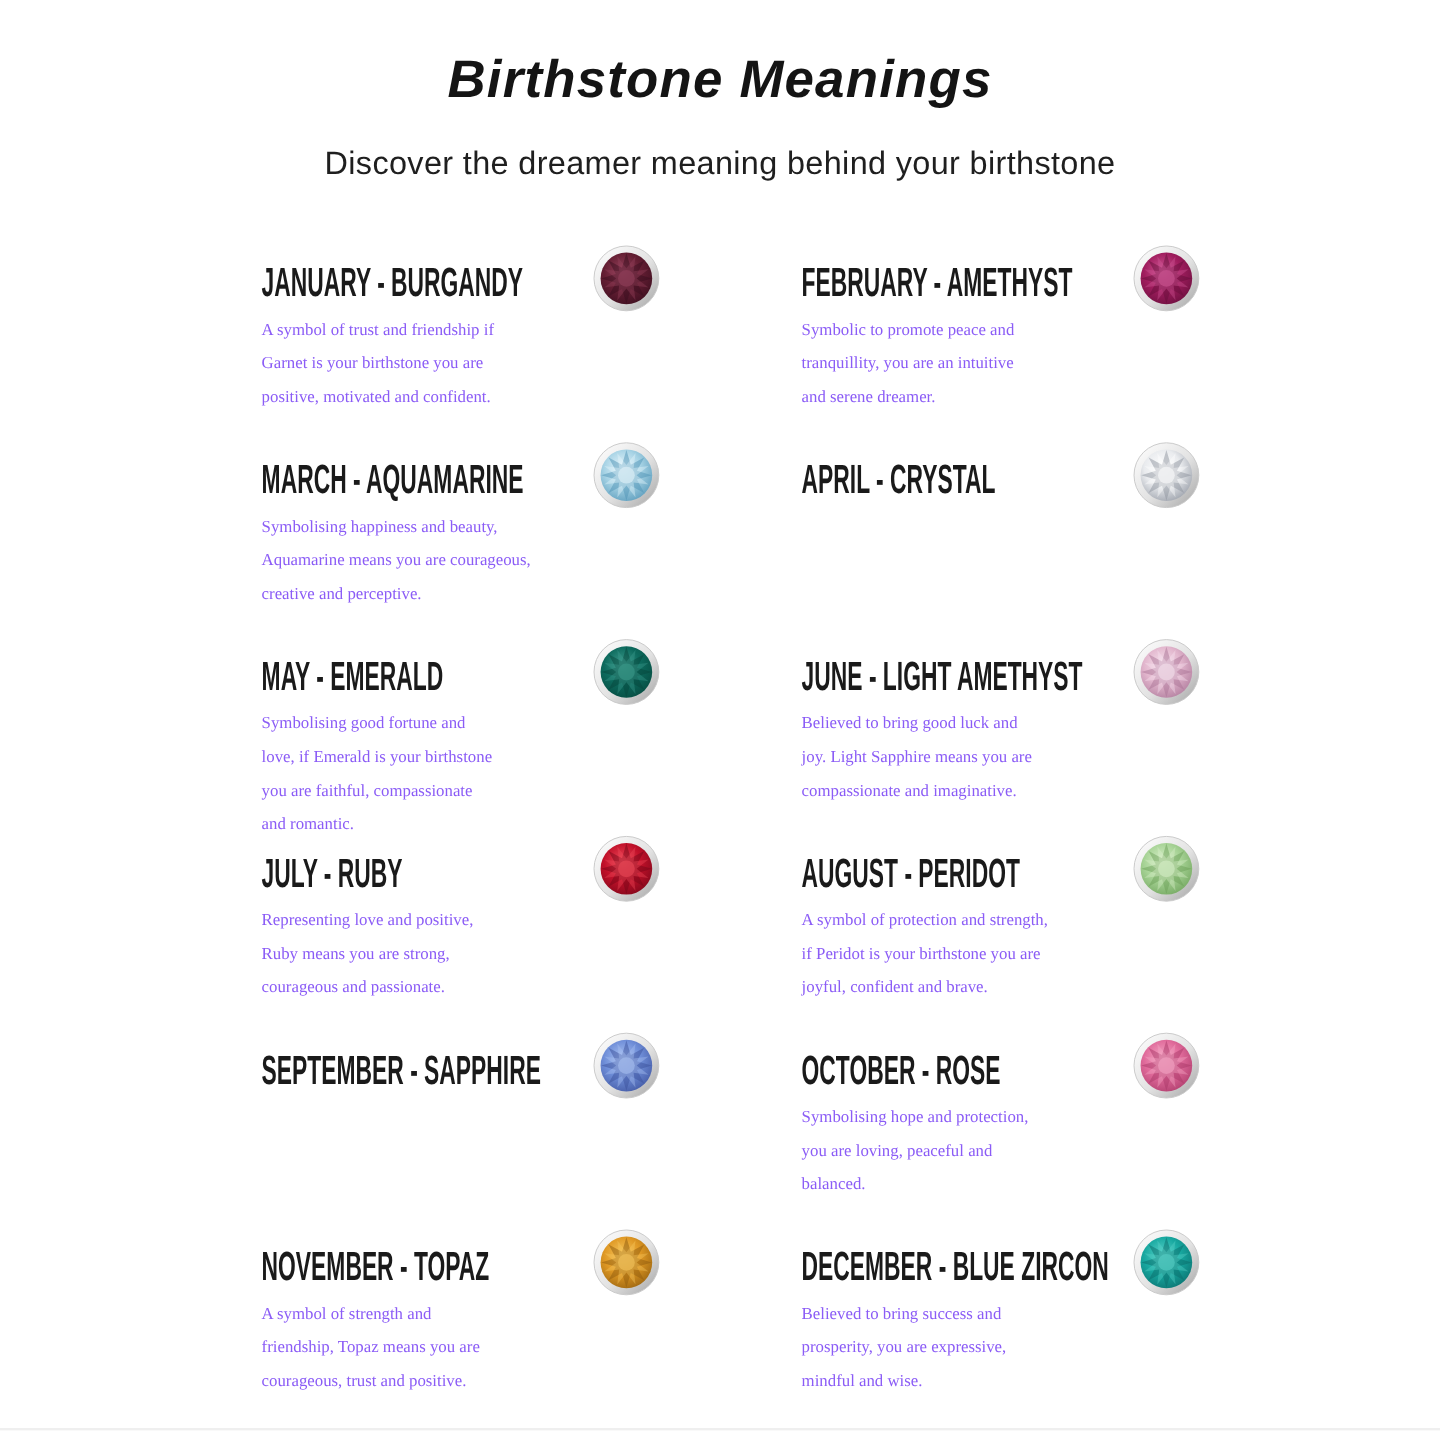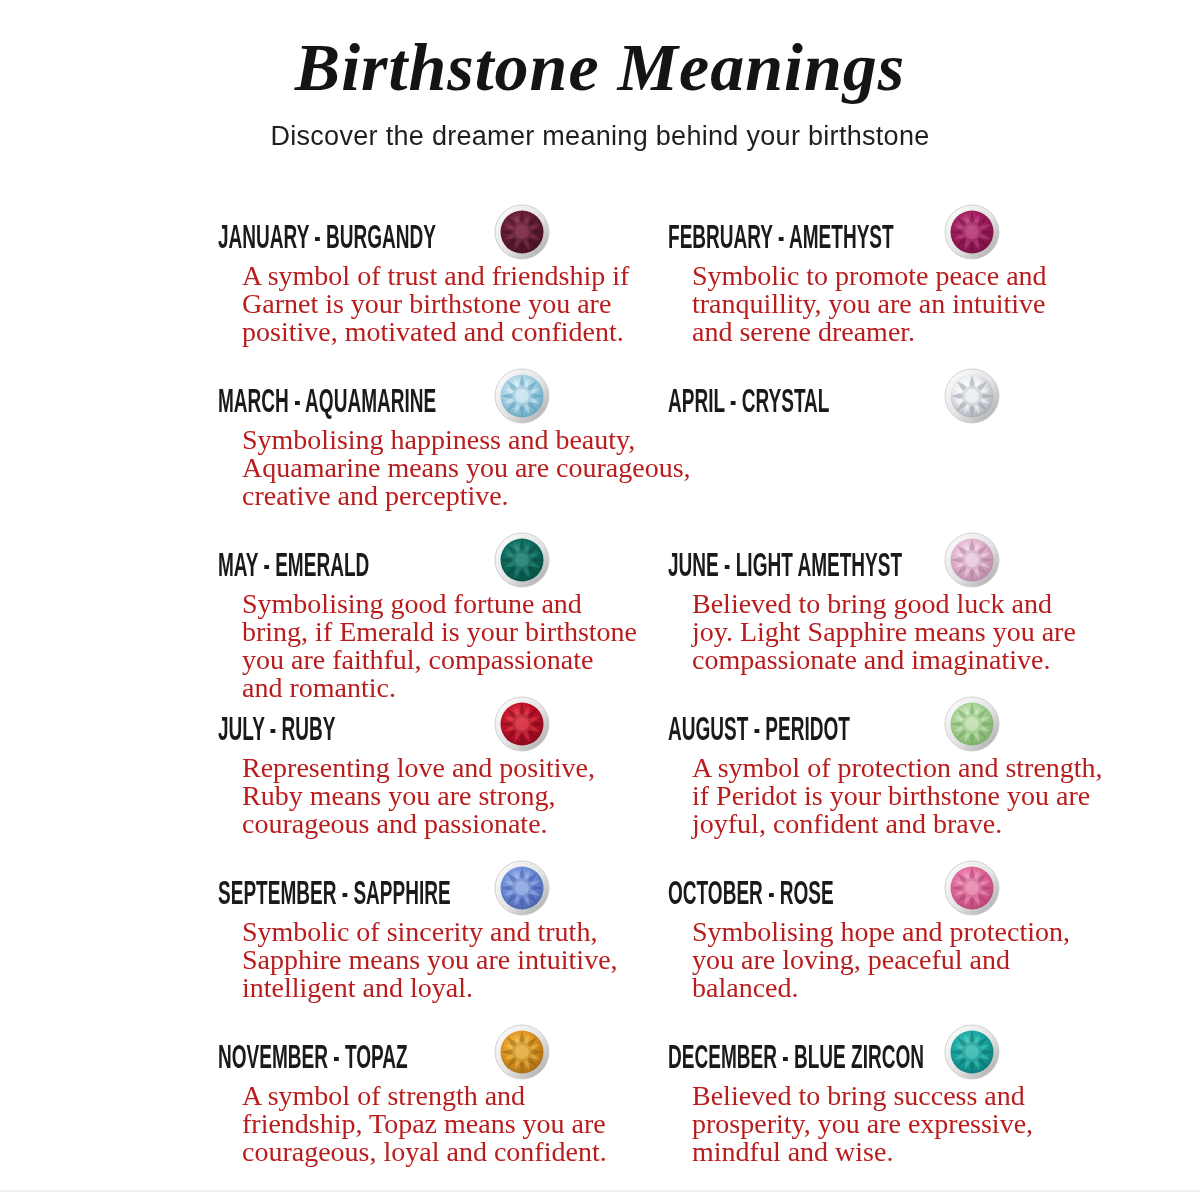--- a/index.html
+++ b/index.html
@@ -5,24 +5,24 @@
   * { margin: 0; padding: 0; box-sizing: border-box; }
   html, body { width: 1200px; height: 1200px; }
   body {
     background: #ffffff;
     font-family: "Liberation Sans", sans-serif;
     position: relative;
     overflow: hidden;
   }
   .header { text-align: center; padding-top: 28px; }
   .title {
-    font-family: Liberation Serif, serif;
+    font-family: Liberation Sans, sans-serif;
     font-style: italic;
     font-weight: 700;
-    font-size: 68px;
+    font-size: 44px;
     line-height: 78px;
     color: #141414;
     letter-spacing: 1px;
   }
   .subtitle {
     margin-top: 14px;
     font-size: 27px;
     line-height: 32px;
     color: #1f1f1f;
     letter-spacing: 0.3px;
@@ -51,25 +51,24 @@
     position: absolute;
     right: 0;
     top: -14px;
     width: 56px;
     height: 56px;
   }
   .gem svg { display: block; }
   .entry-desc {
     margin-top: 6px;
     font-family: "Liberation Serif", serif;
-    font-size: 28px;
+    font-size: 14px;
     line-height: 28px;
-    color: #b91c1c;
+    color: #8b5cf6;
     white-space: pre;
-    margin-left: 24px;
   }
   .bottom-line {
     position: absolute;
     left: 0; right: 0; bottom: 8px;
     height: 2px;
     background: #efefef;
   }
 </style>
 </head>
 <body>
@@ -216,21 +215,21 @@
             </defs>
             <circle r="27" fill="url(#gem4r)" stroke="#c9c9c9" stroke-width="0.8"></circle>
             <circle r="21.5" fill="url(#gem4g)"></circle>
             <polygon points="0.00,-21.00 3.64,-8.78 14.85,-14.85 8.78,-3.64 21.00,0.00 8.78,3.64 14.85,14.85 3.64,8.78 0.00,21.00 -3.64,8.78 -14.85,14.85 -8.78,3.64 -21.00,0.00 -8.78,-3.64 -14.85,-14.85 -3.64,-8.78" fill="#05463c" opacity="0.5"></polygon>
             <polygon points="7.65,-18.48 6.01,-6.01 18.48,-7.65 8.50,0.00 18.48,7.65 6.01,6.01 7.65,18.48 0.00,8.50 -7.65,18.48 -6.01,6.01 -18.48,7.65 -8.50,0.00 -18.48,-7.65 -6.01,-6.01 -7.65,-18.48 -0.00,-8.50" fill="#3d9c8d" opacity="0.38"></polygon>
             <circle r="7" fill="#3d9c8d" opacity="0.55"></circle>
           </svg>
         </span>
     </div>
     <p class="entry-desc">Symbolising good fortune and
-bring, if Emerald is your birthstone
+love, if Emerald is your birthstone
 you are faithful, compassionate
 and romantic.</p>
   </section>
 
   <section class="entry">
     <div class="entry-header">
       <h2 style="font-size:0"><span class="entry-title">JUNE - LIGHT AMETHYST</span></h2>
       <span class="gem">
           <svg width="56" height="56" viewBox="-28 -28 56 56">
             <defs>
@@ -336,23 +335,20 @@
               </radialGradient>
             </defs>
             <circle r="27" fill="url(#gem8r)" stroke="#c9c9c9" stroke-width="0.8"></circle>
             <circle r="21.5" fill="url(#gem8g)"></circle>
             <polygon points="0.00,-21.00 3.64,-8.78 14.85,-14.85 8.78,-3.64 21.00,0.00 8.78,3.64 14.85,14.85 3.64,8.78 0.00,21.00 -3.64,8.78 -14.85,14.85 -8.78,3.64 -21.00,0.00 -8.78,-3.64 -14.85,-14.85 -3.64,-8.78" fill="#3c519c" opacity="0.5"></polygon>
             <polygon points="7.65,-18.48 6.01,-6.01 18.48,-7.65 8.50,0.00 18.48,7.65 6.01,6.01 7.65,18.48 0.00,8.50 -7.65,18.48 -6.01,6.01 -18.48,7.65 -8.50,0.00 -18.48,-7.65 -6.01,-6.01 -7.65,-18.48 -0.00,-8.50" fill="#abc3f2" opacity="0.38"></polygon>
             <circle r="7" fill="#abc3f2" opacity="0.55"></circle>
           </svg>
         </span>
     </div>
-    <p class="entry-desc">Symbolic of sincerity and truth,
-Sapphire means you are intuitive,
-intelligent and loyal.</p>
   </section>
 
   <section class="entry">
     <div class="entry-header">
       <h2 style="font-size:0"><span class="entry-title">OCTOBER - ROSE</span></h2>
       <span class="gem">
           <svg width="56" height="56" viewBox="-28 -28 56 56">
             <defs>
               <linearGradient id="gem9r" x1="0" y1="0" x2="1" y2="1">
                 <stop offset="0" stop-color="#ffffff"></stop>
@@ -398,21 +394,21 @@
             <circle r="27" fill="url(#gem10r)" stroke="#c9c9c9" stroke-width="0.8"></circle>
             <circle r="21.5" fill="url(#gem10g)"></circle>
             <polygon points="0.00,-21.00 3.64,-8.78 14.85,-14.85 8.78,-3.64 21.00,0.00 8.78,3.64 14.85,14.85 3.64,8.78 0.00,21.00 -3.64,8.78 -14.85,14.85 -8.78,3.64 -21.00,0.00 -8.78,-3.64 -14.85,-14.85 -3.64,-8.78" fill="#8f5c0d" opacity="0.5"></polygon>
             <polygon points="7.65,-18.48 6.01,-6.01 18.48,-7.65 8.50,0.00 18.48,7.65 6.01,6.01 7.65,18.48 0.00,8.50 -7.65,18.48 -6.01,6.01 -18.48,7.65 -8.50,0.00 -18.48,-7.65 -6.01,-6.01 -7.65,-18.48 -0.00,-8.50" fill="#f6c75f" opacity="0.38"></polygon>
             <circle r="7" fill="#f6c75f" opacity="0.55"></circle>
           </svg>
         </span>
     </div>
     <p class="entry-desc">A symbol of strength and
 friendship, Topaz means you are
-courageous, loyal and confident.</p>
+courageous, trust and positive.</p>
   </section>
 
   <section class="entry">
     <div class="entry-header">
       <h2 style="font-size:0"><span class="entry-title">DECEMBER - BLUE ZIRCON</span></h2>
       <span class="gem">
           <svg width="56" height="56" viewBox="-28 -28 56 56">
             <defs>
               <linearGradient id="gem11r" x1="0" y1="0" x2="1" y2="1">
                 <stop offset="0" stop-color="#ffffff"></stop>

